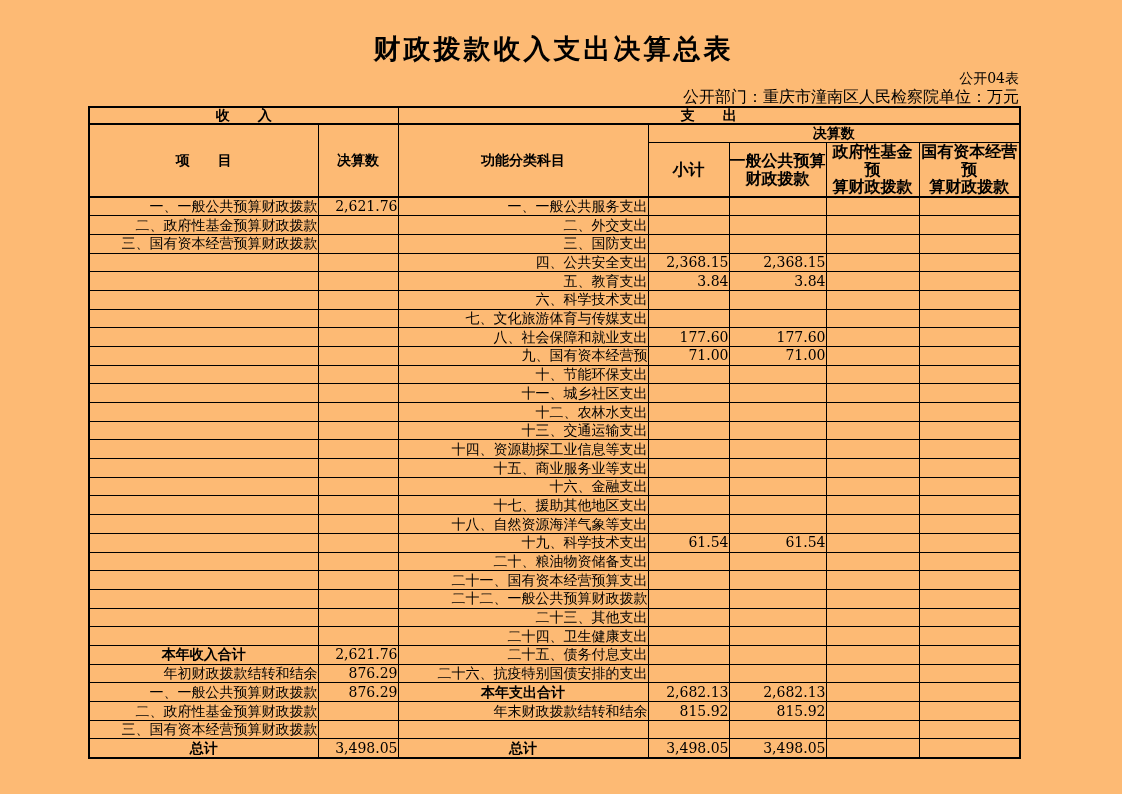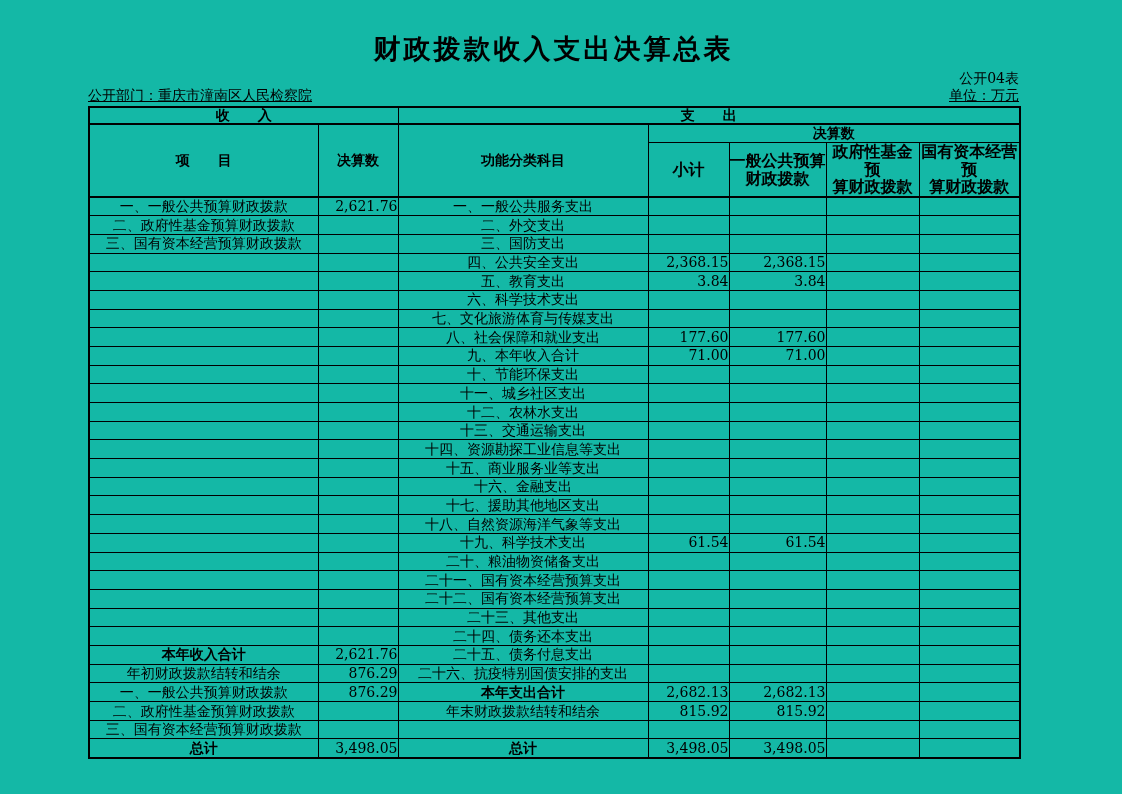--- a/index.html
+++ b/index.html
@@ -2,33 +2,33 @@
 <html><head>
 <meta charset="utf-8">
 <style>
   * { margin:0; padding:0; box-sizing:border-box; }
   html,body { background:#ffffff; }
   body {
     width:1122px; height:794px;
     font-family:"DejaVu Serif","Liberation Serif",serif;
     color:#000;
   }
-  .page { position:relative; width:1122px; height:794px; background:#14b8a6; overflow:hidden; }
+  .page { position:relative; width:1122px; height:794px; background:#fdba74; overflow:hidden; }
 
   .doc-title {
     position:absolute; top:31px; left:88px; width:931px;
     text-align:center; font-size:27px; font-weight:bold; letter-spacing:3px;
   }
   .table-code {
     position:absolute; top:70px; left:88px; width:931px;
     text-align:right; font-size:14px;
   }
   .meta-row {
     position:absolute; top:87px; left:88px; width:931px;
-    display:flex; justify-content:space-between; font-size:14px;text-decoration:underline;
+    display:flex; justify-content:flex-end; font-size:16px;
   }
 
   table.main {
     position:absolute; top:106px; left:88px; width:931px;
     border-collapse:collapse; table-layout:fixed;
     border:2px solid #000;
   }
   table.main th, table.main td {
     border:1px solid #000;
     font-size:14px; line-height:1.05;
@@ -39,21 +39,21 @@
     font-weight:bold; text-align:center; vertical-align:middle;
   }
   thead tr.h1 { height:14px; }
   thead tr.h2 { height:19px; }
   thead tr.h3 { height:31px; }
   thead tr.h1 th { border-bottom:2px solid #000; }
   thead tr.h3 th, thead th[rowspan] { border-bottom:2px solid #000; }
   thead tr.h3 th { white-space:pre-line; font-size:16px; line-height:1.1; }
 
   tbody tr { height:18.7px; }
-  td.c-item { text-align:center; padding-left:3px; vertical-align:middle; }
+  td.c-item { text-align:right; padding-left:3px; vertical-align:middle; }
   td.c-num  { text-align:right; padding-right:4px; vertical-align:middle; }
   td.emph   { text-align:center; font-weight:bold; padding-left:0; }
 
   .footnote {
     position:absolute; top:744px; left:88px; width:1010px;
     font-size:14px;
   }
 </style>
 </head>
 <body>
@@ -169,21 +169,21 @@
           <td class="c-num"></td>
           <td class="c-item">八、社会保障和就业支出</td>
           <td class="c-num">177.60</td>
           <td class="c-num">177.60</td>
           <td class="c-num"></td>
           <td class="c-num"></td>
         </tr>
         <tr>
           <td class="c-item"></td>
           <td class="c-num"></td>
-          <td class="c-item">九、本年收入合计</td>
+          <td class="c-item">九、国有资本经营预</td>
           <td class="c-num">71.00</td>
           <td class="c-num">71.00</td>
           <td class="c-num"></td>
           <td class="c-num"></td>
         </tr>
         <tr>
           <td class="c-item"></td>
           <td class="c-num"></td>
           <td class="c-item">十、节能环保支出</td>
           <td class="c-num"></td>
@@ -286,39 +286,39 @@
           <td class="c-num"></td>
           <td class="c-item">二十一、国有资本经营预算支出</td>
           <td class="c-num"></td>
           <td class="c-num"></td>
           <td class="c-num"></td>
           <td class="c-num"></td>
         </tr>
         <tr>
           <td class="c-item"></td>
           <td class="c-num"></td>
-          <td class="c-item">二十二、国有资本经营预算支出</td>
+          <td class="c-item">二十二、一般公共预算财政拨款</td>
           <td class="c-num"></td>
           <td class="c-num"></td>
           <td class="c-num"></td>
           <td class="c-num"></td>
         </tr>
         <tr>
           <td class="c-item"></td>
           <td class="c-num"></td>
           <td class="c-item">二十三、其他支出</td>
           <td class="c-num"></td>
           <td class="c-num"></td>
           <td class="c-num"></td>
           <td class="c-num"></td>
         </tr>
         <tr>
           <td class="c-item"></td>
           <td class="c-num"></td>
-          <td class="c-item">二十四、债务还本支出</td>
+          <td class="c-item">二十四、卫生健康支出</td>
           <td class="c-num"></td>
           <td class="c-num"></td>
           <td class="c-num"></td>
           <td class="c-num"></td>
         </tr>
         <tr>
           <td class="c-item emph">本年收入合计</td>
           <td class="c-num">2,621.76</td>
           <td class="c-item">二十五、债务付息支出</td>
           <td class="c-num"></td>

